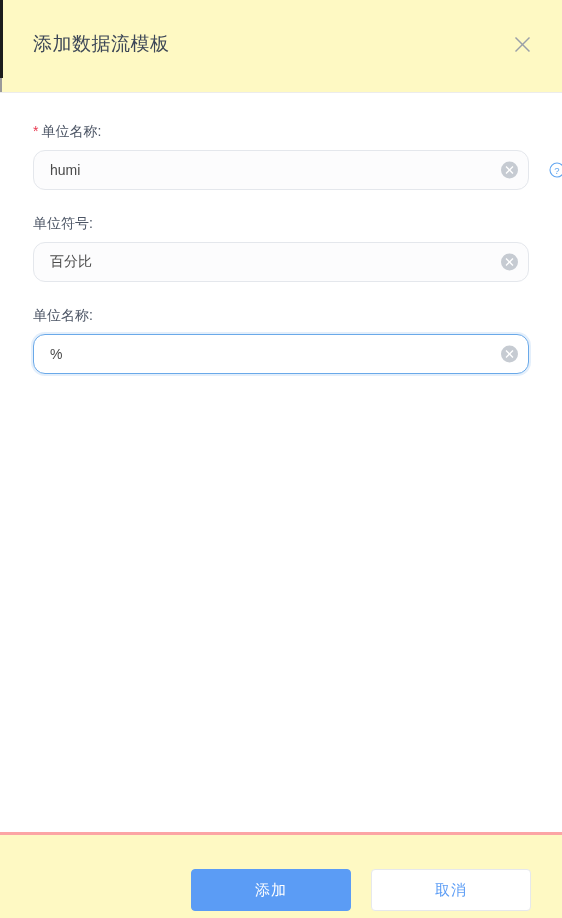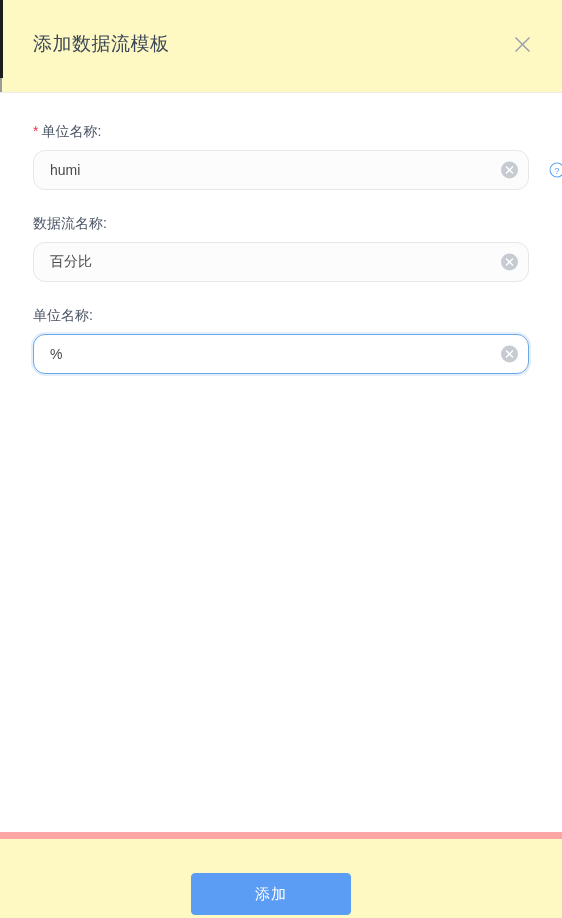--- a/index.html
+++ b/index.html
@@ -158,21 +158,21 @@
     justify-content: center;
     cursor: pointer;
   }
   .help-icon svg { display: block; }
 
   
   .dialog-footer {
     position: relative;
     flex: 0 0 86px;
     height: 86px;
-    border-top: 7px solid #fca5a5;
+    border-top: 3px solid #fca5a5;
     box-sizing: border-box;
   }
   .btn {
     position: absolute;
     top: 34px;
     height: 42px;
     box-sizing: border-box;
     border-radius: 4px;
     font-family: "Liberation Sans", "DejaVu Sans", sans-serif;
     font-size: 15px;
@@ -233,21 +233,21 @@
       <div class="help-icon">
         <svg width="16" height="16" viewBox="0 0 16 16">
           <circle cx="8" cy="8" r="7" fill="none" stroke="#62a6f0" stroke-width="1.1"></circle>
           <text x="8" y="11.6" text-anchor="middle" font-size="9.5" font-family="Liberation Sans, sans-serif" fill="#62a6f0">?</text>
         </svg>
       </div>
     </div>
 
     <div class="field" style="top:121px;">
       <div class="field-label">
-        <span>数据流名称:</span>
+        <span>单位符号:</span>
       </div>
       <div class="input-wrap">
         <input class="text-input" type="text" value="百分比" style="">
         <span class="clear-icon">
           <svg width="9" height="9" viewBox="0 0 9 9">
             <line x1="1" y1="1" x2="8" y2="8" stroke="#ffffff" stroke-width="1.3"></line>
             <line x1="8" y1="1" x2="1" y2="8" stroke="#ffffff" stroke-width="1.3"></line>
           </svg>
         </span>
       </div>
@@ -265,15 +265,16 @@
             <line x1="8" y1="1" x2="1" y2="8" stroke="#ffffff" stroke-width="1.3"></line>
           </svg>
         </span>
       </div>
     </div>
 
   </div>
 
   <div class="dialog-footer">
     <div class="btn btn-primary">添加</div>
+    <div class="btn btn-secondary">取消</div>
   </div>
 
 </div>
 
 </body></html>

